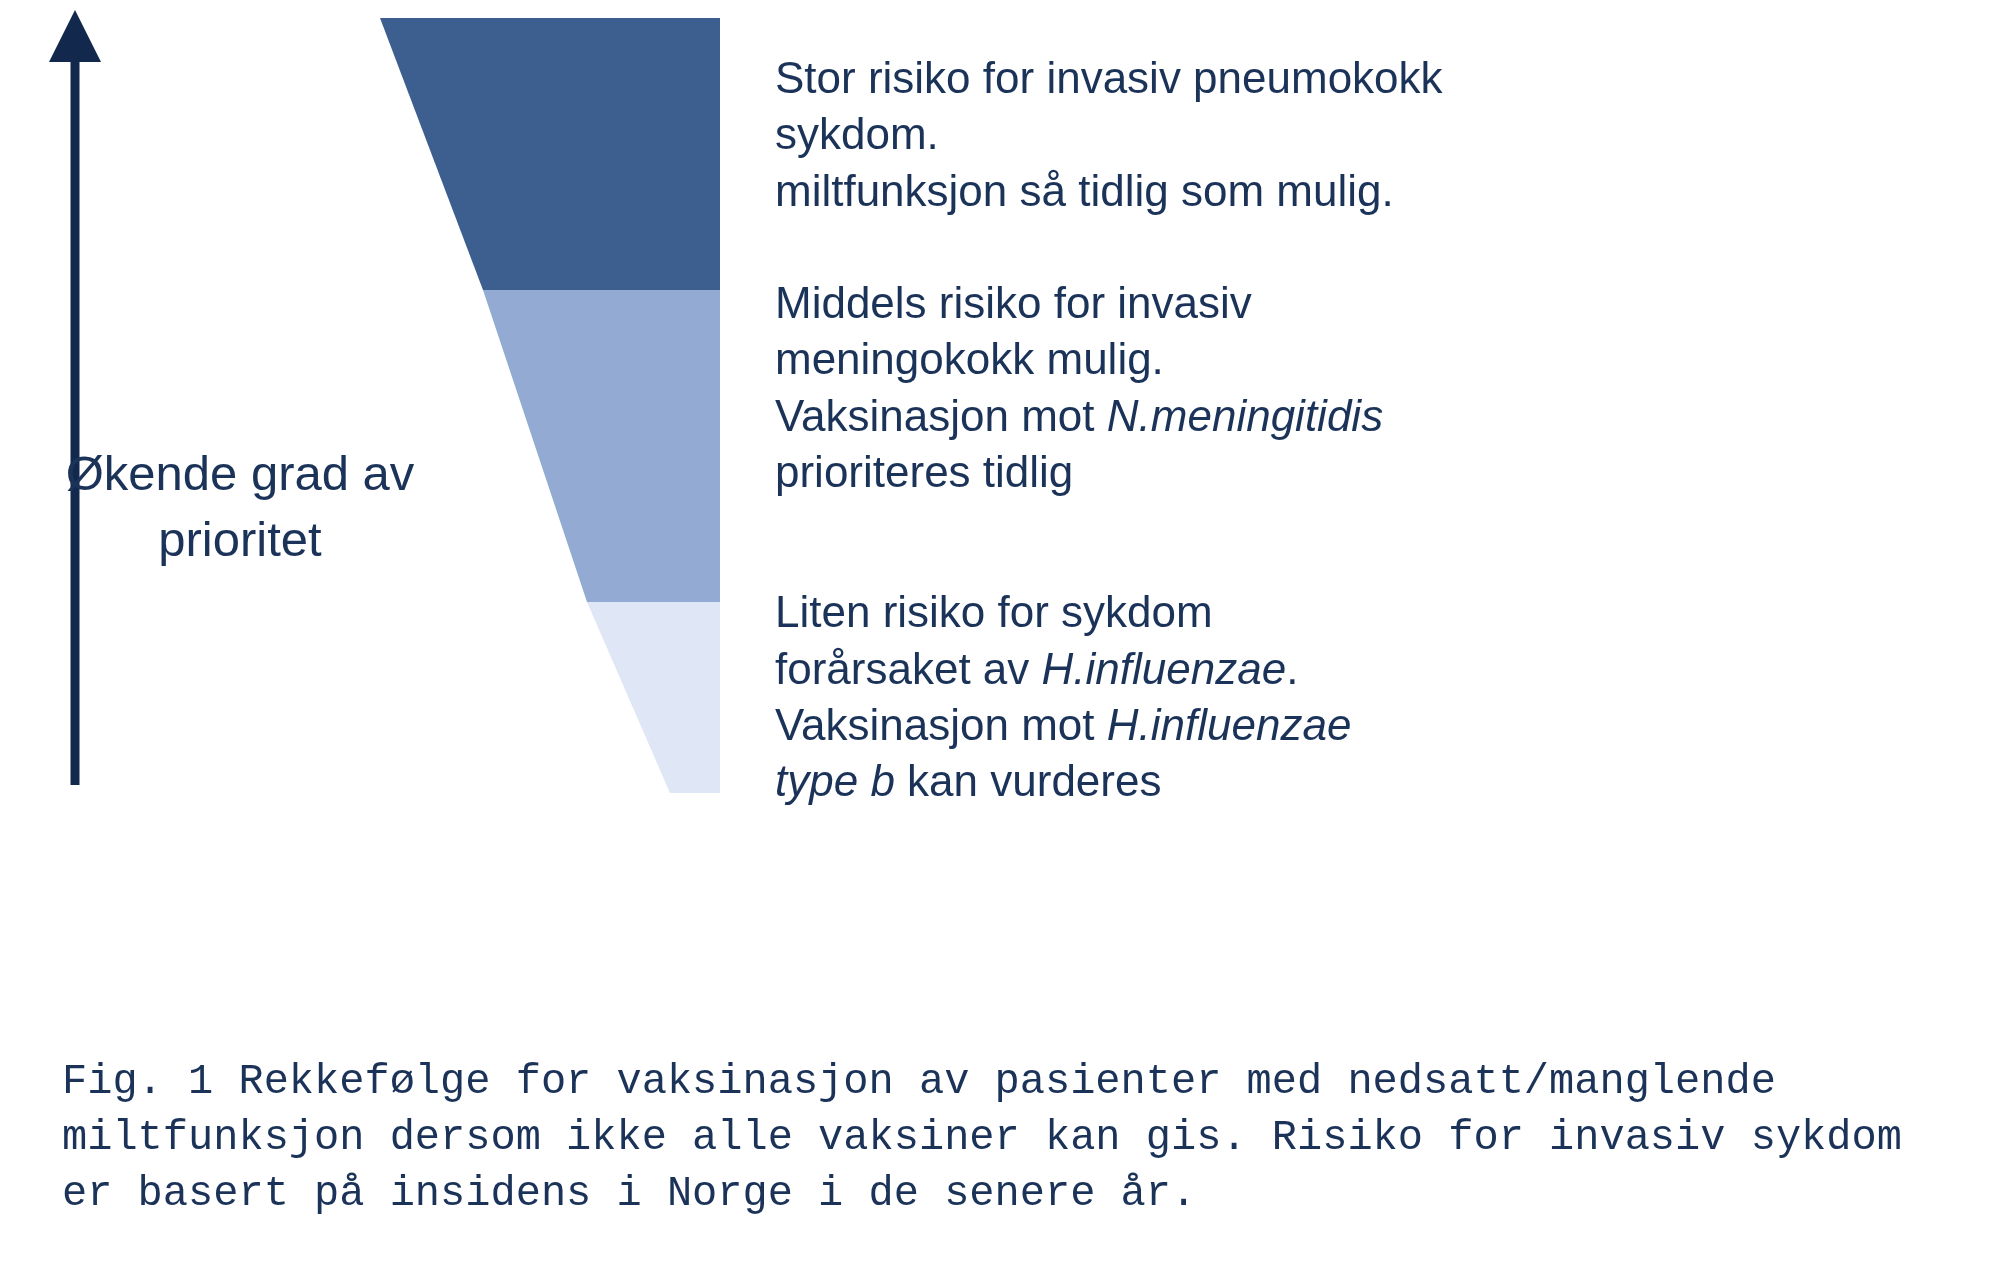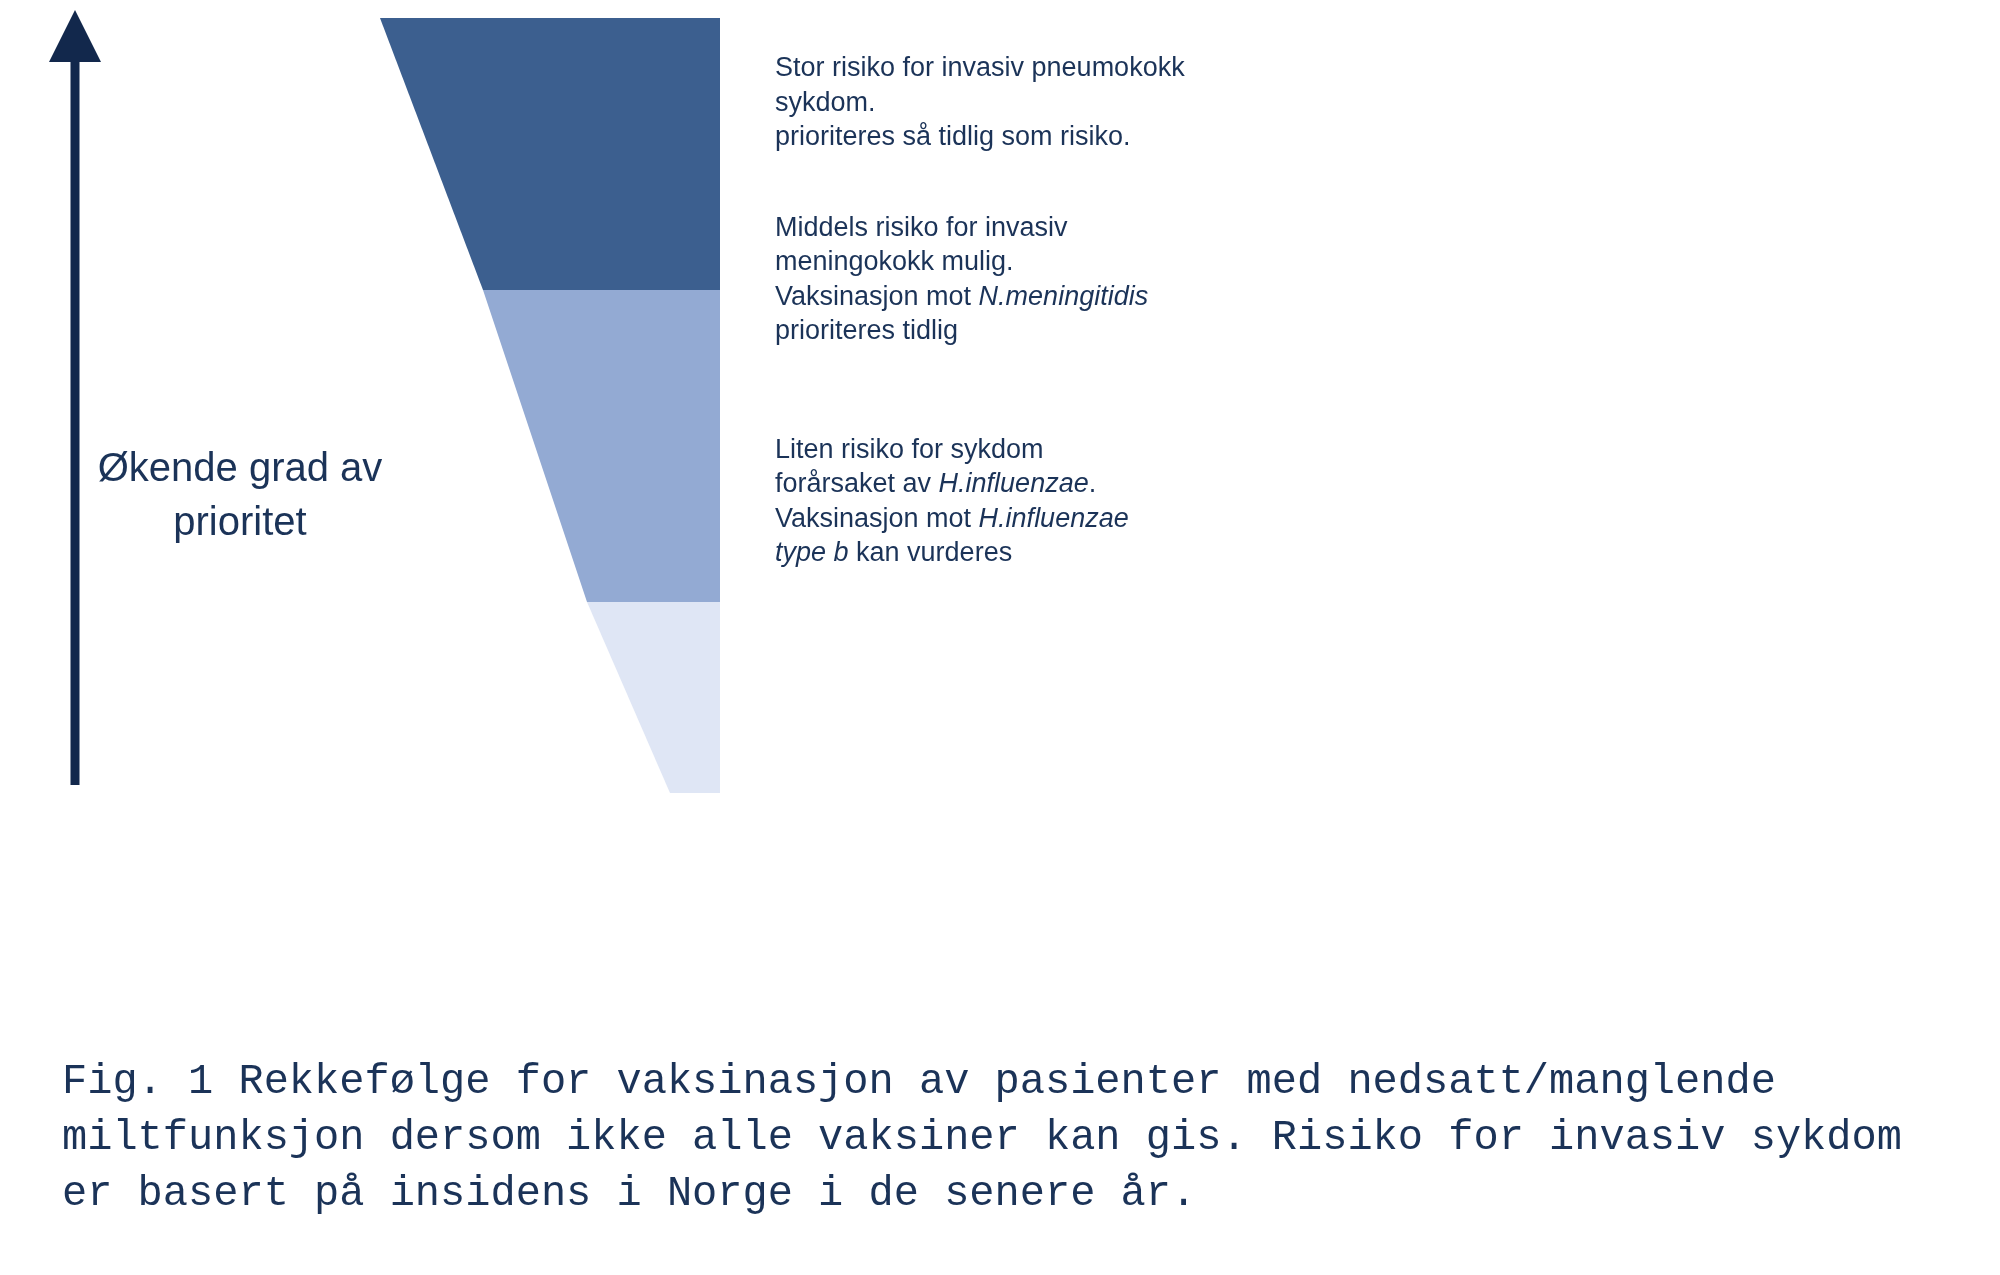--- a/index.html
+++ b/index.html
@@ -29,21 +29,21 @@
     height: 775px;
   }
 
   
   .axis-label {
     position: absolute;
     left: 60px;
     top: 440px;
     width: 360px;
     text-align: center;
-    font-size: 40px;
+    font-size: 49px;
     line-height: 1.35;
     color: #1b3358;
   }
 
   
   .funnel {
     position: absolute;
     left: 370px;
     top: 18px;
     width: 400px;
@@ -51,21 +51,21 @@
   }
 
   
   .blocks {
     position: absolute;
     left: 775px;
     top: 50px;
     width: 1000px;
   }
   .block {
-    font-size: 27px;
+    font-size: 44px;
     line-height: 1.28;
     color: #1b3358;
   }
   .block.b1 { margin-top: 0px; }
   .block.b2 { margin-top: 56px; }
   .block.b3 { margin-top: 84px; }
   .block .it { font-style: italic; }
   .block p { margin: 0; }
 
   
@@ -104,21 +104,21 @@
       <polygon points="113,272 350,272 350,584 217,584" fill="#93aad3"></polygon>
       <polygon points="217,584 350,584 350,775 300,775" fill="#dfe6f5"></polygon>
     </svg>
   </div>
 
   <div class="blocks">
 
     <div class="block b1">
       <p>Stor risiko for invasiv pneumokokk</p>
       <p>sykdom.</p>
-      <p>prioriteres så tidlig som risiko.</p>
+      <p>miltfunksjon så tidlig som mulig.</p>
     </div>
 
     <div class="block b2">
       <p>Middels risiko for invasiv</p>
       <p>meningokokk mulig.</p>
       <p><span>Vaksinasjon mot </span><span class="it">N.meningitidis</span></p>
       <p>prioriteres tidlig</p>
     </div>
 
     <div class="block b3">

